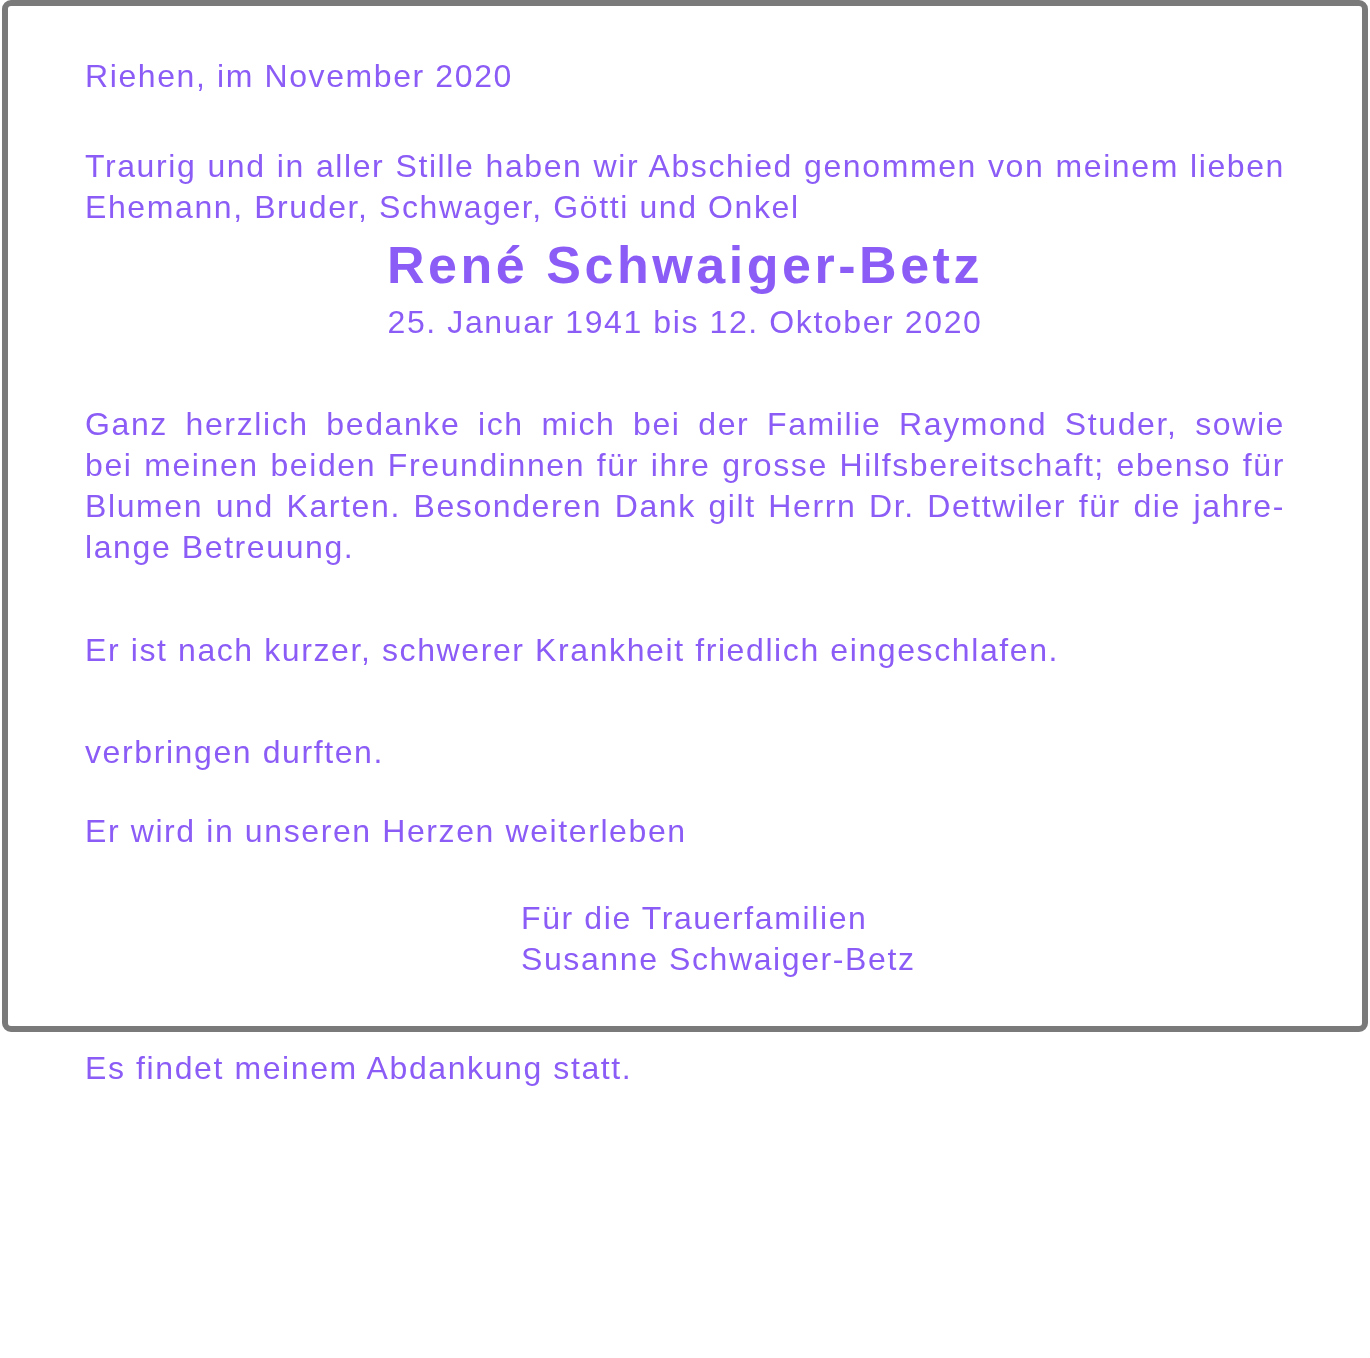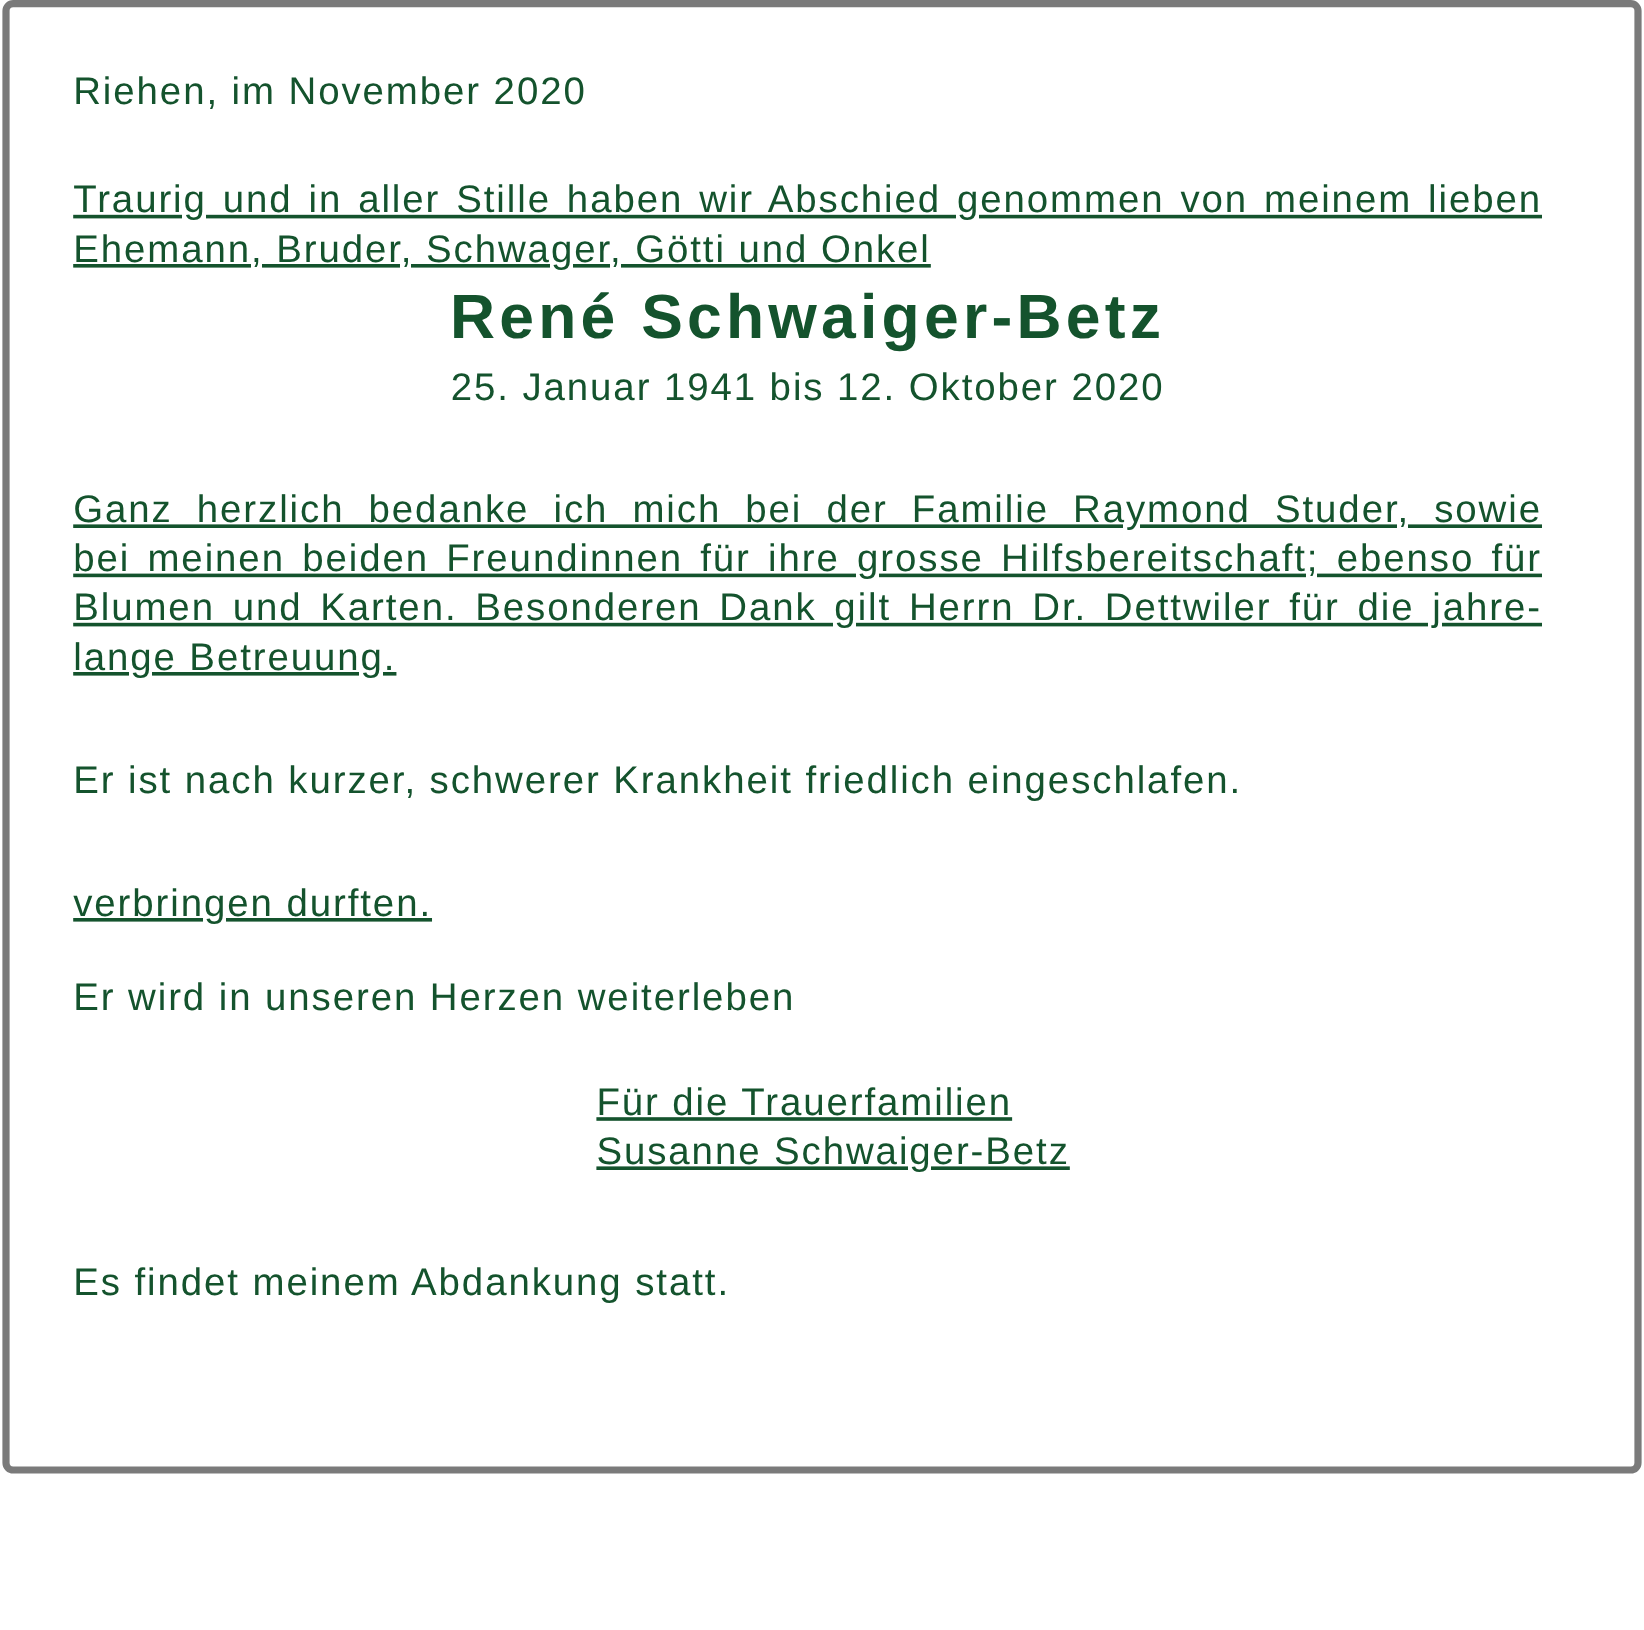--- a/index.html
+++ b/index.html
@@ -8,51 +8,51 @@
     background: #ffffff;
     width: 1370px;
     height: 1358px;
     overflow: hidden;
   }
   .page {
     position: absolute;
     left: 2px;
     top: 0px;
     width: 1366px;
-    height: 1228px;
+    height: 1032px;
     box-sizing: border-box;
     border: 6px solid #7a7a7a;
     border-radius: 9px;
     background: #ffffff;
     font-family: "Liberation Sans", "DejaVu Sans", sans-serif;
     font-size: 32px;
     line-height: 41px;
     letter-spacing: 0.05em;
-    color: #14532d;
-    padding: 50px 77px 0 53px;
+    color: #8b5cf6;
+    padding: 50px 77px 0 77px;
   }
   .dateline { margin: 0; }
   .motto {
     margin: 23px 0 0 0;
     text-align: center;
     font-style: italic;
     position: relative;
     left: -42px;
   }
   .para { margin: 0; }
   .m-intro     { margin-top: 49px; }
   .m-name      { margin-top: 56px; }
   .m-dates     { margin-top: 25px; }
   .m-death     { margin-top: 62px; }
   .m-thanks    { margin-top: 61px; }
   .m-gratitude { margin-top: 61px; }
   .m-memory    { margin-top: 38px; }
   .m-signature { margin-top: 46px; }
   .m-closing   { margin-top: 68px; }
-  .line { display: block; text-decoration: underline; }
+  .line { display: block; }
   .line.j {
     text-align: justify;
     text-align-last: justify;
   }
   .deceased-name {
     margin: 0;
     text-align: center;
     font-size: 52px;
     line-height: 74px;
     font-weight: bold;

